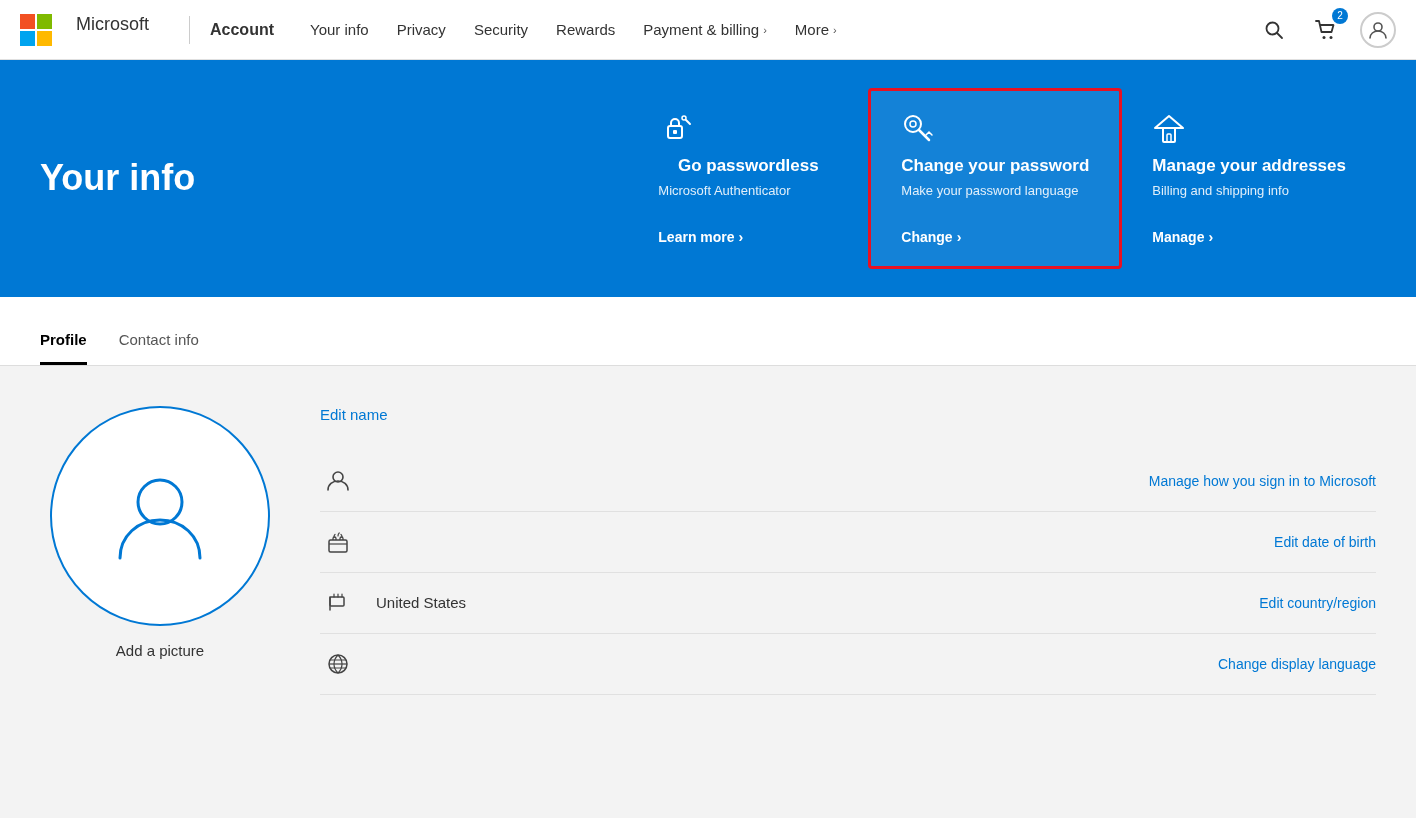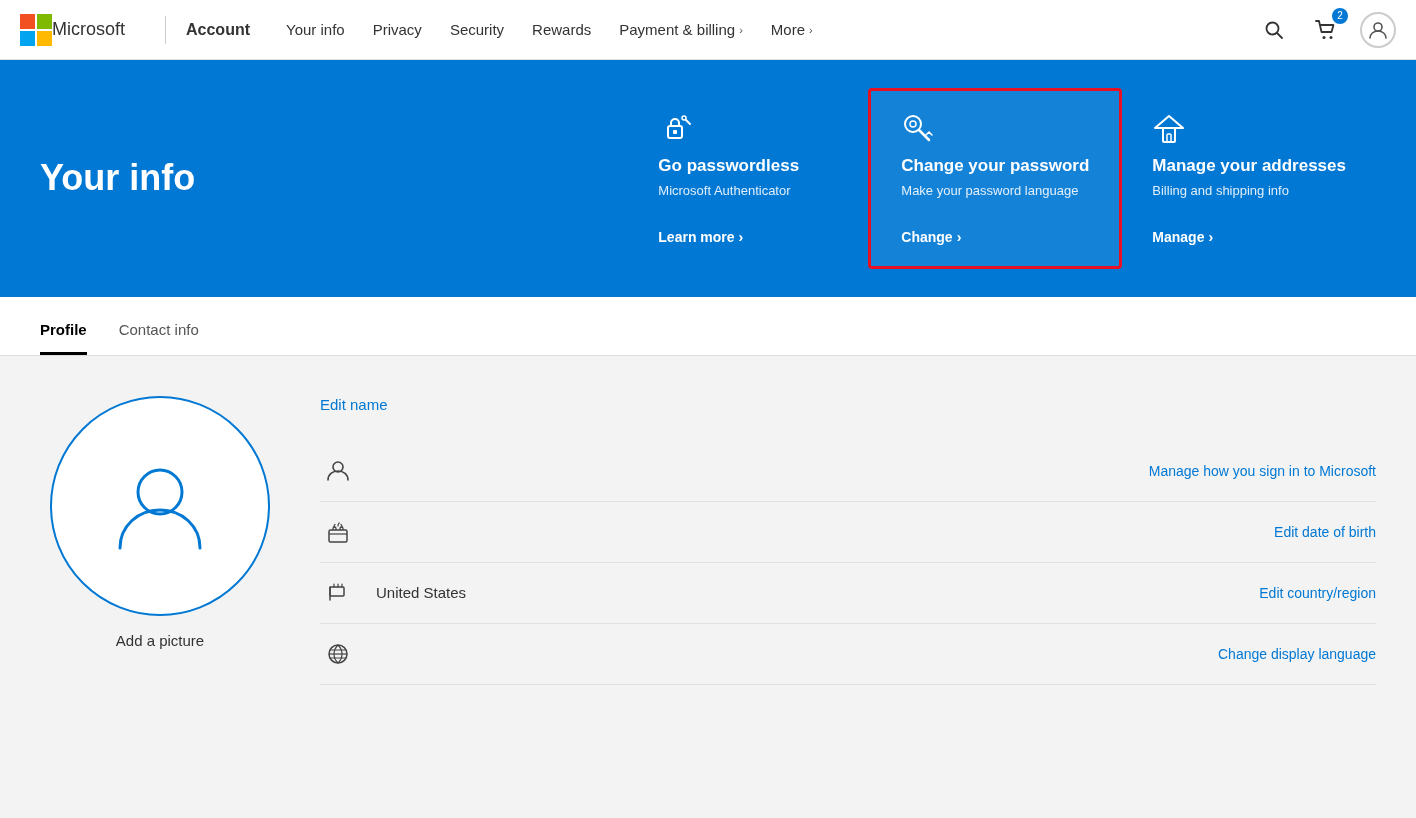--- a/index.html
+++ b/index.html
@@ -12,22 +12,21 @@
       background: #fff;
       border-bottom: 1px solid #e0e0e0;
       height: 60px;
       padding: 0 20px;
       gap: 0;
       position: relative;
       z-index: 10;
     }
     .header-logo {
       display: flex;
-      align-items: center;
-      gap: 0;
+      gap: 24px;
       margin-right: 20px;
     }
     .ms-grid {
       display: grid;
       grid-template-columns: 1fr 1fr;
       grid-template-rows: 1fr 1fr;
       width: 32px;
       height: 32px;
       gap: 2px;
     }
@@ -151,20 +150,21 @@
     }
     .banner-card-icon {
       font-size: 28px;
       margin-bottom: 10px;
       display: block;
     }
     .banner-card-title {
       font-size: 17px;
       font-weight: 600;
       margin-bottom: 6px;
+      text-align: center;
     }
     .banner-card-desc {
       font-size: 13px;
       color: rgba(255,255,255,0.88);
       margin-bottom: 28px;
       line-height: 1.4;
     }
     .banner-card-link {
       color: #fff;
       font-size: 14px;
@@ -178,21 +178,21 @@
 
     
     .tabs-bar {
       background: #fff;
       border-bottom: 1px solid #ddd;
       padding: 0 40px;
       display: flex;
       gap: 32px;
     }
     .tab {
-      padding: 24px 0 14px;
+      padding: 34px 0 14px;
       font-size: 15px;
       color: #555;
       cursor: pointer;
       border-bottom: 3px solid transparent;
       font-weight: 400;
     }
     .tab.active {
       color: #000;
       border-bottom: 3px solid #000;
       font-weight: 600;

